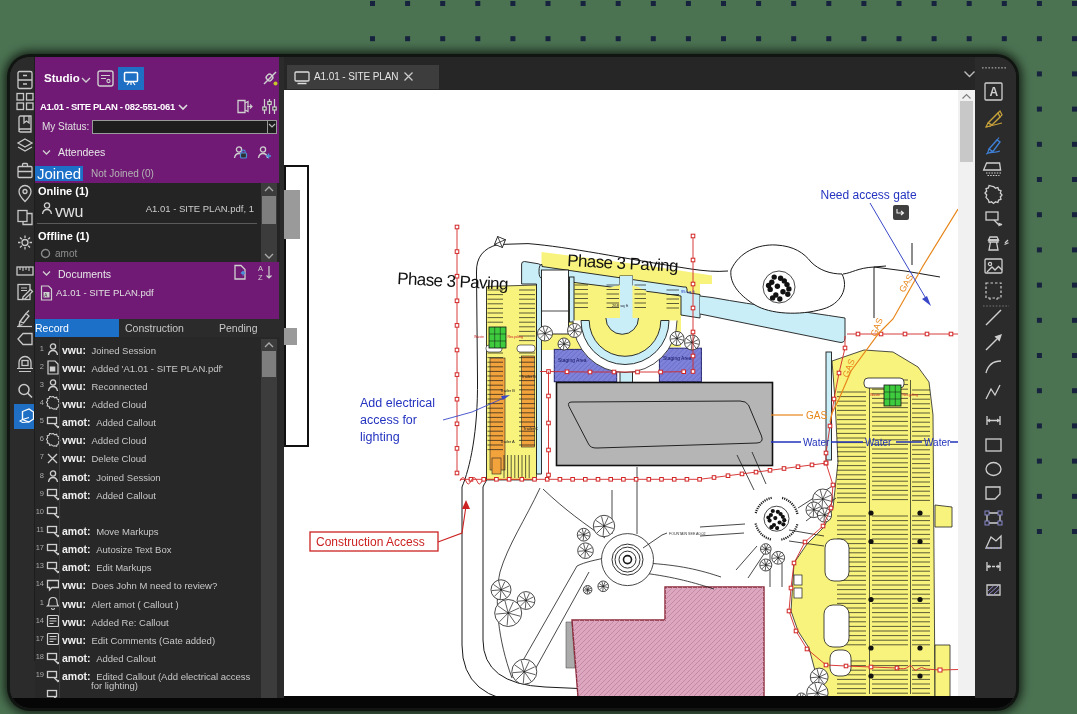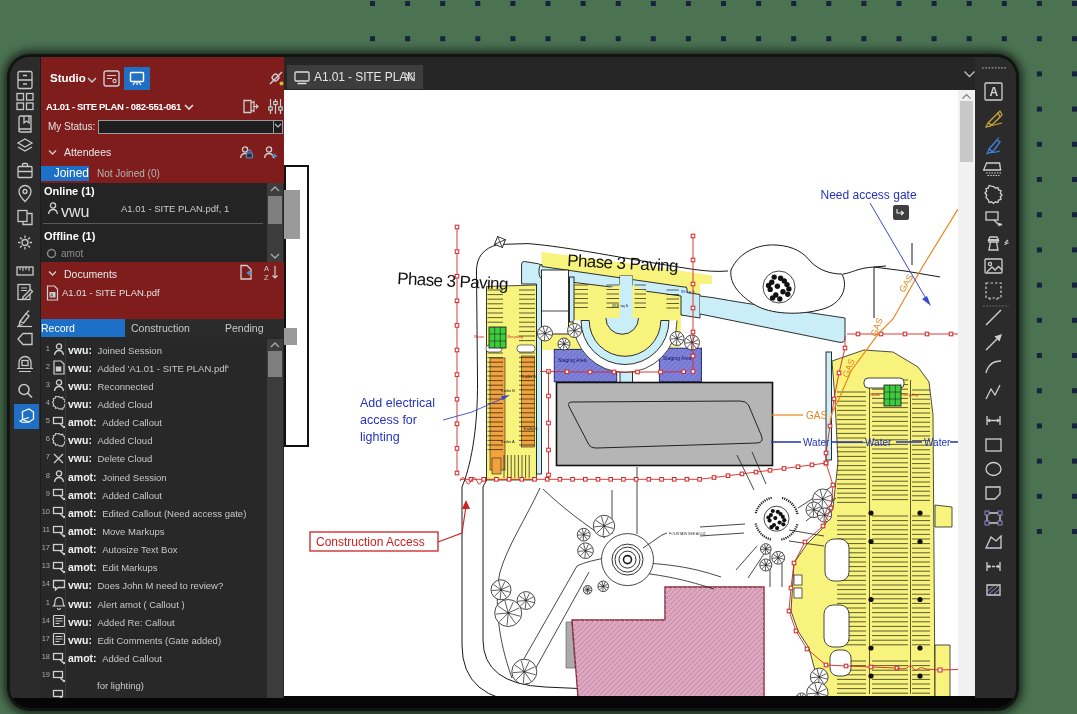--- a/index.html
+++ b/index.html
@@ -1,21 +1,21 @@
 <!DOCTYPE html>
 <html><head><meta charset="utf-8"><style>
 *{margin:0;padding:0;box-sizing:border-box}
 html,body{width:1077px;height:714px;overflow:hidden;background:#4b7352;font-family:"Liberation Sans",sans-serif}
 .abs{position:absolute}
 #bgdots{position:absolute;left:0;top:0;z-index:0}
 #win{position:absolute;left:10px;top:57px;width:1006px;height:651px;background:#2b2b2b;border-radius:20px;z-index:1;box-shadow:0 0 0 3px #111511,0 0 10px 6px rgba(10,14,10,.8);overflow:hidden}
 #leftstrip{left:0;top:0;width:29px;height:651px;background:#2b2b2b}
-#studio{left:30px;top:0;width:245px;height:604px;background:#7f1d1d;border-left:1px solid #1d1d1d;font-size:10px;color:#ddd}
+#studio{left:24px;top:0;width:245px;height:604px;background:#701a75;border-left:1px solid #1d1d1d;font-size:10px;color:#ddd}
 #centre{left:274px;top:0;width:691px;height:651px;background:#262626}
-#tab1{left:3px;top:8px;width:136px;height:24px;background:#3d3d3d;color:#e4e4e4;font-size:12px;letter-spacing:-.1px;line-height:24px}
+#tab1{left:3px;top:8px;width:152px;height:24px;background:#3d3d3d;color:#e4e4e4;font-size:10px;letter-spacing:-.1px;line-height:24px}
 #canvas{left:0;top:33px;width:674px;height:606px;background:#fff;overflow:hidden}
 #vscroll{left:674px;top:33px;width:17px;height:606px;background:#f1f1f1}
 #vthumb{left:2px;top:11px;width:13px;height:61px;background:#c8c8c8}
 #bottombar{left:0;top:639px;width:691px;height:12px;background:#060606}
 #righttools{left:965px;top:0;width:41px;height:651px;background:#2b2b2b}
 .hdr{color:#e8e8e8;font-size:10.5px}
 .b{font-weight:bold}
 .listbg{background:#242424}
 svg{display:block}
 .rnum{position:absolute;width:12px;text-align:right;font-size:7.5px;color:#aaa}
@@ -482,30 +482,30 @@
         <circle cx="7" cy="4.5" r="2.6" fill="none" stroke="#cfcfcf" stroke-width="1.3"></circle>
         <path d="M2.5 13c.5-3 2.2-4.5 4.5-4.5s4 1.5 4.5 4.5" fill="none" stroke="#cfcfcf" stroke-width="1.3"></path>
         <rect x="8.5" y="8" width="6" height="5" rx="1" fill="#303030" stroke="#4d8fd6" stroke-width="1.2"></rect>
         <path d="M9.8 8V6.8a1.7 1.7 0 013.4 0V8" fill="none" stroke="#4d8fd6" stroke-width="1.1"></path>
       </svg>
       <svg class="abs" style="left:221px;top:88px" width="17" height="16">
         <circle cx="7" cy="4.5" r="2.6" fill="none" stroke="#cfcfcf" stroke-width="1.3"></circle>
         <path d="M2.5 13c.5-3 2.2-4.5 4.5-4.5s4 1.5 4.5 4.5" fill="none" stroke="#cfcfcf" stroke-width="1.3"></path>
         <path d="M12.5 8.5v5M10 11h5" stroke="#4d8fd6" stroke-width="1.5"></path>
       </svg>
-      <div class="abs" style="left:0;top:108.5px;width:48px;height:15.5px;background:#1c70c8;color:#fff;font-size:12px;text-align:right;line-height:15.5px">Joined</div>
+      <div class="abs" style="left:0;top:108.5px;width:48px;height:15.5px;background:#1c70c8;color:#fff;font-size:15px;text-align:center;line-height:15.5px">Joined</div>
       <div class="abs" style="left:56px;top:108.5px;height:15.5px;color:#b4b4b4;font-size:10px;line-height:15.5px">Not Joined (0)</div>
       <div class="abs listbg" style="left:0;top:126px;width:245px;height:79px"></div>
       <div class="abs b" style="left:3px;top:128px;font-size:11px;color:#fff">Online (1)</div>
       <svg class="abs" style="left:5px;top:144px" width="14" height="14">
         <circle cx="7" cy="4.5" r="2.6" fill="none" stroke="#cfcfcf" stroke-width="1.3"></circle>
         <path d="M2.5 13c.5-3 2.2-4.5 4.5-4.5s4 1.5 4.5 4.5" fill="none" stroke="#cfcfcf" stroke-width="1.3"></path>
       </svg>
       <div class="abs" style="left:20px;top:146px;font-size:16px;color:#e0e0e0">vwu</div>
-      <div class="abs" style="left:80px;top:146px;width:139px;font-size:9.5px;color:#ccc">A1.01 - SITE PLAN.pdf, 1</div>
+      <div class="abs" style="left:80px;top:146px;width:139px;text-align:right;font-size:9.5px;color:#ccc">A1.01 - SITE PLAN.pdf, 1</div>
       <div class="abs" style="left:2px;top:166px;width:220px;height:1px;background:#5a5a5a"></div>
       <div class="abs b" style="left:3px;top:173px;font-size:11px;color:#fff">Offline (1)</div>
       <div class="abs" style="left:5px;top:191px">
         <svg width="12" height="12">
           <circle cx="5.5" cy="5.5" r="4" fill="none" stroke="#8a8a8a" stroke-width="1.4"></circle>
         </svg>
       </div>
       <div class="abs" style="left:20px;top:191px;font-size:10px;color:#8f8f8f">amot</div>
       <div class="abs" style="left:226px;top:126px;width:16px;height:79px;background:#3c3c3c"></div>
       <svg class="abs" style="left:229px;top:128px" width="10" height="8">
@@ -591,21 +591,20 @@
         <path d="M8 8.5l3.5 3.5h2.5" fill="none" stroke="#cfcfcf" stroke-width="1.3"></path>
         <path d="M11.5 13.5l3-1.5-3-1.5z" fill="#cfcfcf"></path>
       </svg>
       <div class="abs" style="left:27px;top:428.7px;height:18px;line-height:18px;white-space:nowrap"><span class="rname">amot:</span>&nbsp;&nbsp;<span class="rtxt">Added Callout</span></div>
       <div class="rnum" style="left:-3px;top:449.85px">10</div>
       <svg class="abs" style="left:11px;top:448.35px" width="15" height="16">
         <rect x="1.5" y="2.5" width="9" height="6" fill="none" stroke="#cfcfcf" stroke-width="1.3"></rect>
         <path d="M8 8.5l3.5 3.5h2.5" fill="none" stroke="#cfcfcf" stroke-width="1.3"></path>
         <path d="M11.5 13.5l3-1.5-3-1.5z" fill="#cfcfcf"></path>
       </svg>
-      <div class="abs" style="left:27px;top:446.85px;height:18px;line-height:18px;white-space:nowrap"><span class="rname">amot:</span>&nbsp;&nbsp;<span class="rtxt">Edited Callout (Need access gate)</span></div>
       <div class="rnum" style="left:-3px;top:468px">11</div>
       <svg class="abs" style="left:11px;top:466.5px" width="15" height="16">
         <rect x="1.5" y="2.5" width="9" height="6" fill="none" stroke="#cfcfcf" stroke-width="1.3"></rect>
         <path d="M8 8.5l3.5 3.5h2.5" fill="none" stroke="#cfcfcf" stroke-width="1.3"></path>
         <path d="M11.5 13.5l3-1.5-3-1.5z" fill="#cfcfcf"></path>
       </svg>
       <div class="abs" style="left:27px;top:465px;height:18px;line-height:18px;white-space:nowrap"><span class="rname">amot:</span>&nbsp;&nbsp;<span class="rtxt">Move Markups</span></div>
       <div class="rnum" style="left:-3px;top:486.15px">17</div>
       <svg class="abs" style="left:11px;top:484.65px" width="15" height="16">
         <rect x="1.5" y="2.5" width="9" height="6" fill="none" stroke="#cfcfcf" stroke-width="1.3"></rect>
@@ -649,20 +648,21 @@
         <path d="M8 8.5l3.5 3.5h2.5" fill="none" stroke="#cfcfcf" stroke-width="1.3"></path>
         <path d="M11.5 13.5l3-1.5-3-1.5z" fill="#cfcfcf"></path>
       </svg>
       <div class="abs" style="left:27px;top:592.05px;height:18px;line-height:18px;white-space:nowrap"><span class="rname">amot:</span>&nbsp;&nbsp;<span class="rtxt">Added Callout</span></div>
       <div class="rnum" style="left:-3px;top:613.2px">19</div>
       <svg class="abs" style="left:11px;top:611.7px" width="15" height="16">
         <rect x="1.5" y="2.5" width="9" height="6" fill="none" stroke="#cfcfcf" stroke-width="1.3"></rect>
         <path d="M8 8.5l3.5 3.5h2.5" fill="none" stroke="#cfcfcf" stroke-width="1.3"></path>
         <path d="M11.5 13.5l3-1.5-3-1.5z" fill="#cfcfcf"></path>
       </svg>
+      <div class="abs" style="left:27px;top:610.2px;height:18px;line-height:18px;white-space:nowrap"><span class="rname">amot:</span>&nbsp;&nbsp;<span class="rtxt">Edited Callout (Add electrical access</span></div>
       <div class="abs rtxt" style="left:56px;top:623.2px">for lighting)</div>
       <svg class="abs" style="left:11px;top:631px" width="15" height="16">
         <rect x="1.5" y="2.5" width="9" height="6" fill="none" stroke="#cfcfcf" stroke-width="1.3"></rect>
         <path d="M8 8.5l3.5 3.5h2.5" fill="none" stroke="#cfcfcf" stroke-width="1.3"></path>
         <path d="M11.5 13.5l3-1.5-3-1.5z" fill="#cfcfcf"></path>
       </svg>
       <div class="abs" style="left:24px;top:282px;width:1px;height:369px;background:#3a3a3a"></div>
       <div class="abs" style="left:226px;top:282px;width:16px;height:369px;background:#3c3c3c"></div>
       <svg class="abs" style="left:229px;top:284px" width="10" height="8">
         <path d="M1 6l4-4 4 4" fill="none" stroke="#aaa" stroke-width="1.3"></path>

